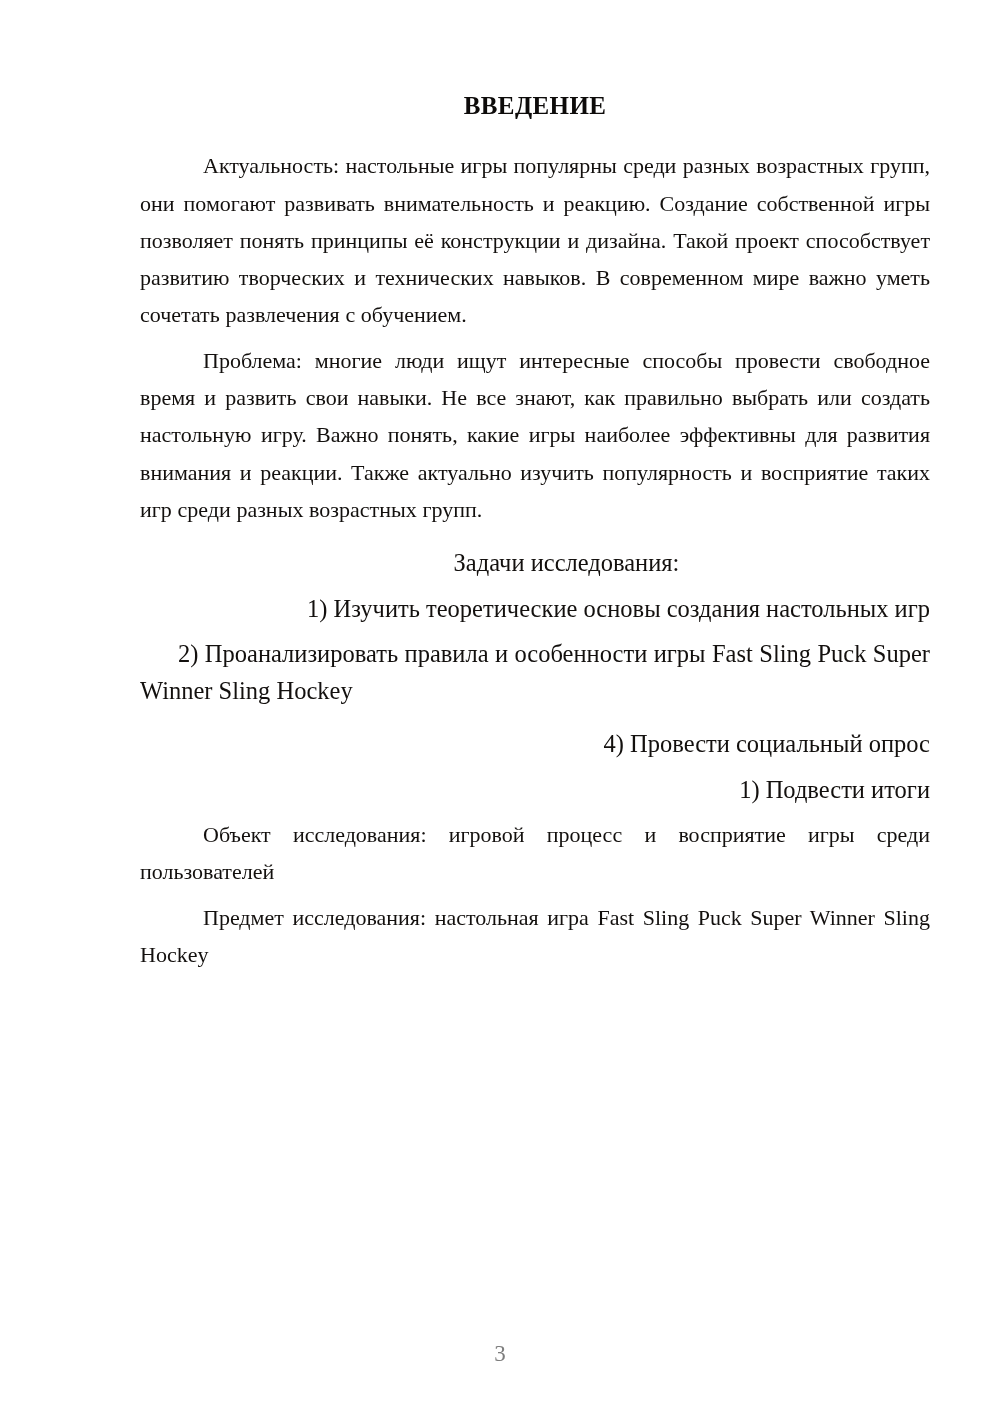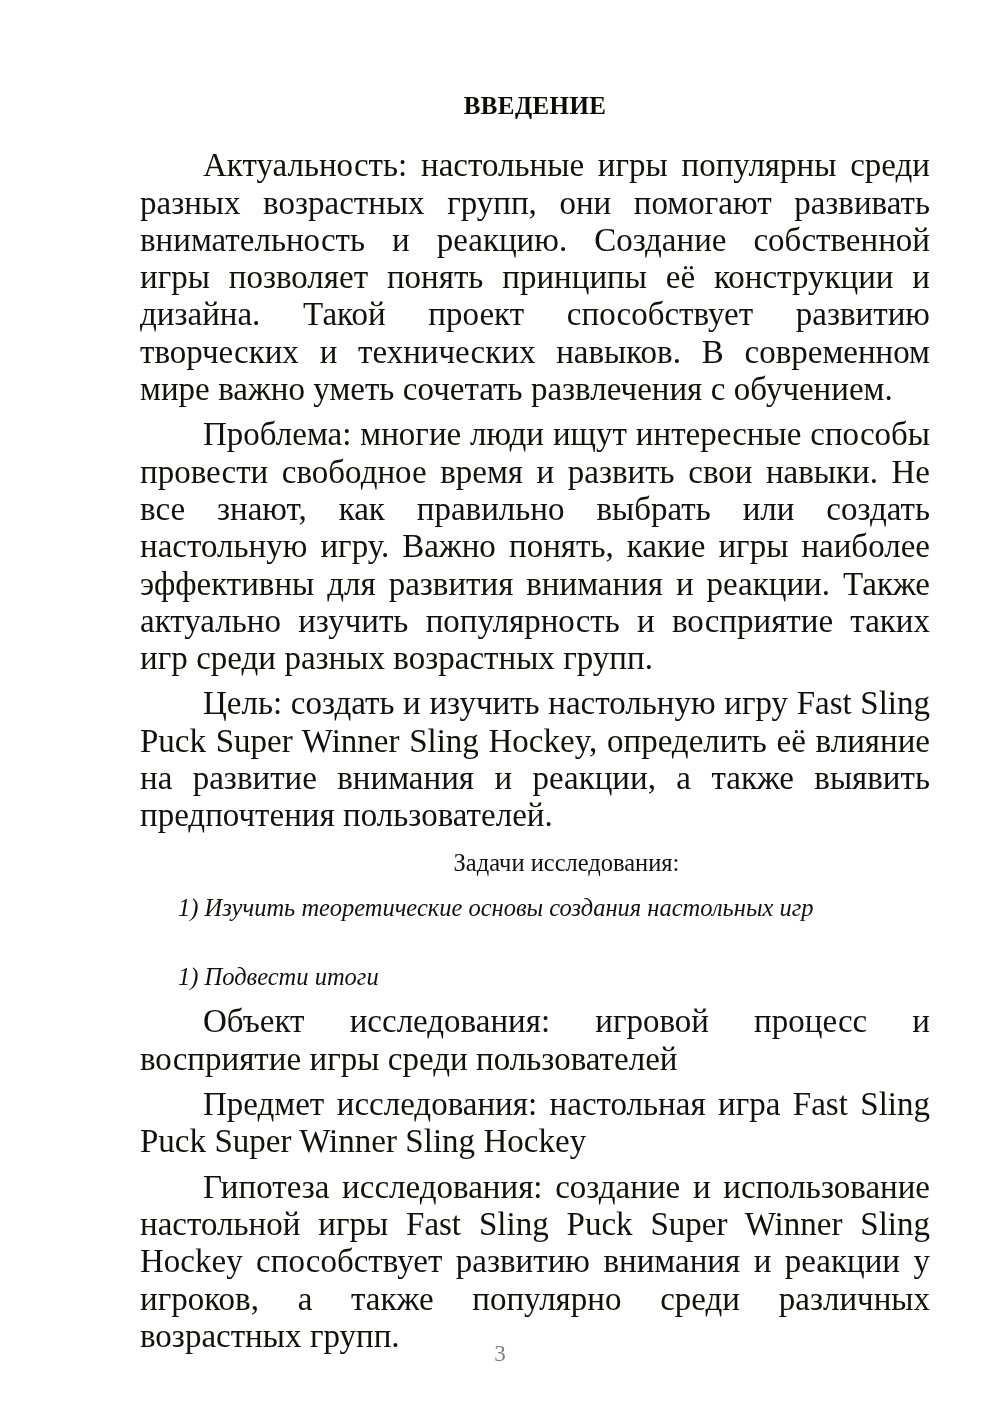--- a/index.html
+++ b/index.html
@@ -28,21 +28,21 @@
   .doc-title {
     font-size: 25px;
     font-weight: bold;
     text-align: center;
     letter-spacing: 0.4px;
     line-height: 1.25;
     margin: 0 0 26px 0;
     color: #0d0b0a;
   }
   .para {
-    font-size: 33px;
+    font-size: 22px;
     line-height: 37.3px;
     text-align: justify;
     text-justify: inter-word;
     margin: 0 0 1px 0;
     text-indent: 63px;
     hyphens: none;
     word-spacing: 0.2px;
   }
   .para-heading {
     font-size: 24.5px;
@@ -53,22 +53,21 @@
   }
   .list-item {
     font-size: 24.5px;
     line-height: 37.3px;
     text-align: justify;
     text-justify: inter-word;
     margin: 0;
     text-indent: 38px;
   }
   .list-item.no-justify {
-    text-align: left;
-    font-style: italic;
+    text-align: right;
   }
   .spacer-sm { height: 7px; }
   .spacer-md { height: 8px; }
   .page-number {
     position: absolute;
     left: 0;
     right: 0;
     top: 1336px;
     text-align: center;
     font-size: 23px;
@@ -87,52 +86,52 @@
     <h1 class="doc-title">ВВЕДЕНИЕ</h1>
 
     <p class="para">Актуальность: настольные игры популярны среди разных возрастных групп, они помогают развивать внимательность и реакцию. Создание собственной игры позволяет понять принципы её конструкции и дизайна. Такой проект способствует развитию творческих и технических навыков. В современном мире важно уметь сочетать развлечения с обучением.</p>
 
     <div class="spacer-sm"></div>
 
     <p class="para">Проблема: многие люди ищут интересные способы провести свободное время и развить свои навыки. Не все знают, как правильно выбрать или создать настольную игру. Важно понять, какие игры наиболее эффективны для развития внимания и реакции. Также актуально изучить популярность и восприятие таких игр среди разных возрастных групп.</p>
 
     <div class="spacer-sm"></div>
 
-    <p class="para">Цель: создать и изучить настольную игру Fast Sling Puck Super Winner Sling Hockey, определить её влияние на развитие внимания и реакции, а также выявить предпочтения пользователей.</p>
 
     <div class="spacer-md"></div>
 
     <p class="para-heading">Задачи исследования:</p>
 
     <div class="spacer-md"></div>
 
     <p class="list-item no-justify">1) Изучить теоретические основы создания настольных игр</p>
 
     <div class="spacer-md"></div>
 
+    <p class="list-item">2) Проанализировать правила и особенности игры Fast Sling Puck Super Winner Sling Hockey</p>
 
     <div class="spacer-md"></div>
 
 
     <div class="spacer-md"></div>
 
+    <p class="list-item no-justify">4) Провести социальный опрос</p>
 
     <div class="spacer-md"></div>
 
     <p class="list-item no-justify">1) Подвести итоги</p>
 
     <div class="spacer-md"></div>
 
     <p class="para">Объект исследования: игровой процесс и восприятие игры среди пользователей</p>
 
     <div class="spacer-sm"></div>
 
     <p class="para">Предмет исследования: настольная игра Fast Sling Puck Super Winner Sling Hockey</p>
 
     <div class="spacer-sm"></div>
 
-    <p class="para">Гипотеза исследования: создание и использование настольной игры Fast Sling Puck Super Winner Sling Hockey способствует развитию внимания и реакции у игроков, а также популярно среди различных возрастных групп.</p>
 
   </div>
 
   <div class="page-number">3</div>
 
 </div>
 
 </body></html>

